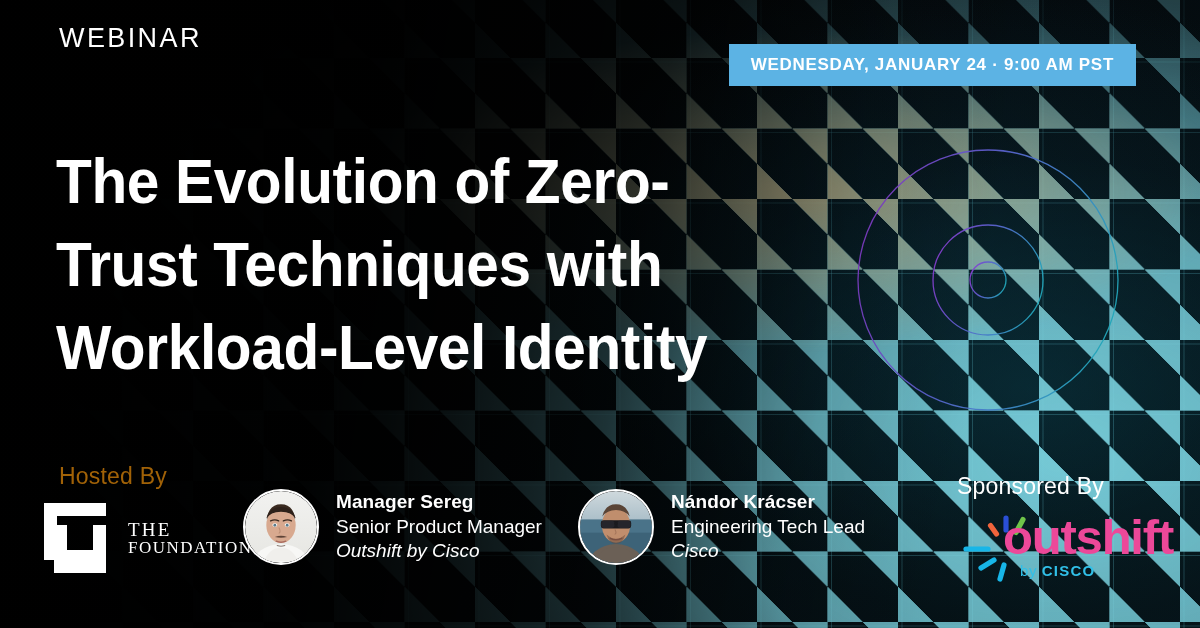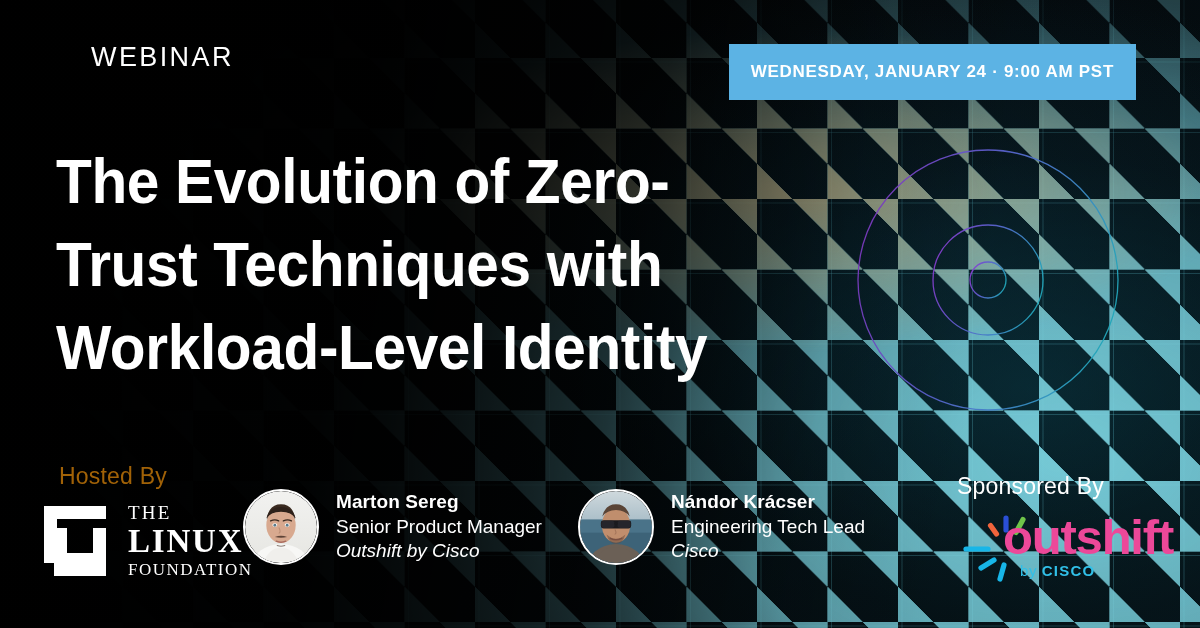--- a/index.html
+++ b/index.html
@@ -73,28 +73,28 @@
   .bg-vignette {
     position:absolute; inset:0;
     background:linear-gradient(100deg, rgba(0,0,0,0.97) 0%, rgba(0,0,0,0.94) 30%, rgba(0,0,0,0.62) 52%, rgba(0,0,0,0.12) 68%, rgba(0,0,0,0) 80%);
     pointer-events:none;
   }
 
   
   .content { position:absolute; inset:0; }
 
   .eyebrow {
-    position:absolute; left:59px; top:44px;
+    position:absolute; left:59px; top:25px;
     font-size:27px; font-weight:300; letter-spacing:2.4px;
-    color:#ffffff; line-height:1;margin-left:32px;
+    color:#ffffff; line-height:1;
   }
 
   .date-badge {
     position:absolute; right:64px; top:44px;
-    height:56px; padding:0 22px;
+    height:42px; padding:0 22px;
     display:flex; align-items:center;
     background:#5cb3e4;
     color:#ffffff;
     font-size:17px; font-weight:700; letter-spacing:0.7px;
     white-space:nowrap;
   }
 
   .title {
     position:absolute; left:56px; top:140px;
     width:810px;
@@ -192,21 +192,20 @@
     <div class="lf-logo">
       <svg class="lf-mark" viewBox="0 0 72 70">
         <path fill="#ffffff" d="M0 0 H62 V13 H13 V57 H0 Z"></path>
         <path fill="#ffffff" d="M10 22 H23 V47 H49 V22 H62 V70 H10 Z"></path>
         <path fill="#ffffff" d="M62 0 H72 V70 H62 Z" opacity="0"></path>
         <path fill="#ffffff" d="M52 6 H62 V60 H52 Z" opacity="0"></path>
         <path fill="#ffffff" d="M23 35 H49 V47 H23 Z" opacity="0"></path>
       </svg>
       <div class="lf-words">
         <div class="lf-the">THE</div>
-        <div class="lf-linux">LINUX</div>
         <div class="lf-foundation">FOUNDATION</div>
       </div>
     </div>
 
     <div class="speaker speaker-1">
       <div class="avatar">
         <svg viewBox="0 0 76 76">
           <defs>
             <clipPath id="clipA">
                 <circle cx="38" cy="38" r="38"></circle>
@@ -230,21 +229,21 @@
             <path d="M27 31.5 q4.5 -2 8.5 0" stroke="#3a2a20" stroke-width="1.5" fill="none" stroke-linecap="round"></path>
             <path d="M40.5 31.5 q4.5 -2 8.5 0" stroke="#3a2a20" stroke-width="1.5" fill="none" stroke-linecap="round"></path>
             <path d="M36 39 q2 4 0 5.5" stroke="#bd8f76" stroke-width="1.2" fill="none" stroke-linecap="round"></path>
             <path d="M31.5 48.5 q6.5 -2.5 13 0 q-6.5 1.6 -13 0 z" fill="#4a3328" opacity="0.85"></path>
             <path d="M33 53 q5 2.2 10 0" stroke="#a86a5e" stroke-width="1.4" fill="none" stroke-linecap="round"></path>
             <path d="M34 57.5 q4 1.6 8 0" stroke="#4a3328" stroke-width="1.1" fill="none" stroke-linecap="round" opacity="0.6"></path>
           </g>
         </svg>
       </div>
       <div class="speaker-info">
-        <div class="sp-name">Marton Sereg</div>
+        <div class="sp-name">Manager Sereg</div>
         <div class="sp-role">Senior Product Manager</div>
         <div class="sp-org">Outshift by Cisco</div>
       </div>
     </div>
 
     <div class="speaker speaker-2">
       <div class="avatar">
         <svg viewBox="0 0 76 76">
           <defs>
             <clipPath id="clipB">

